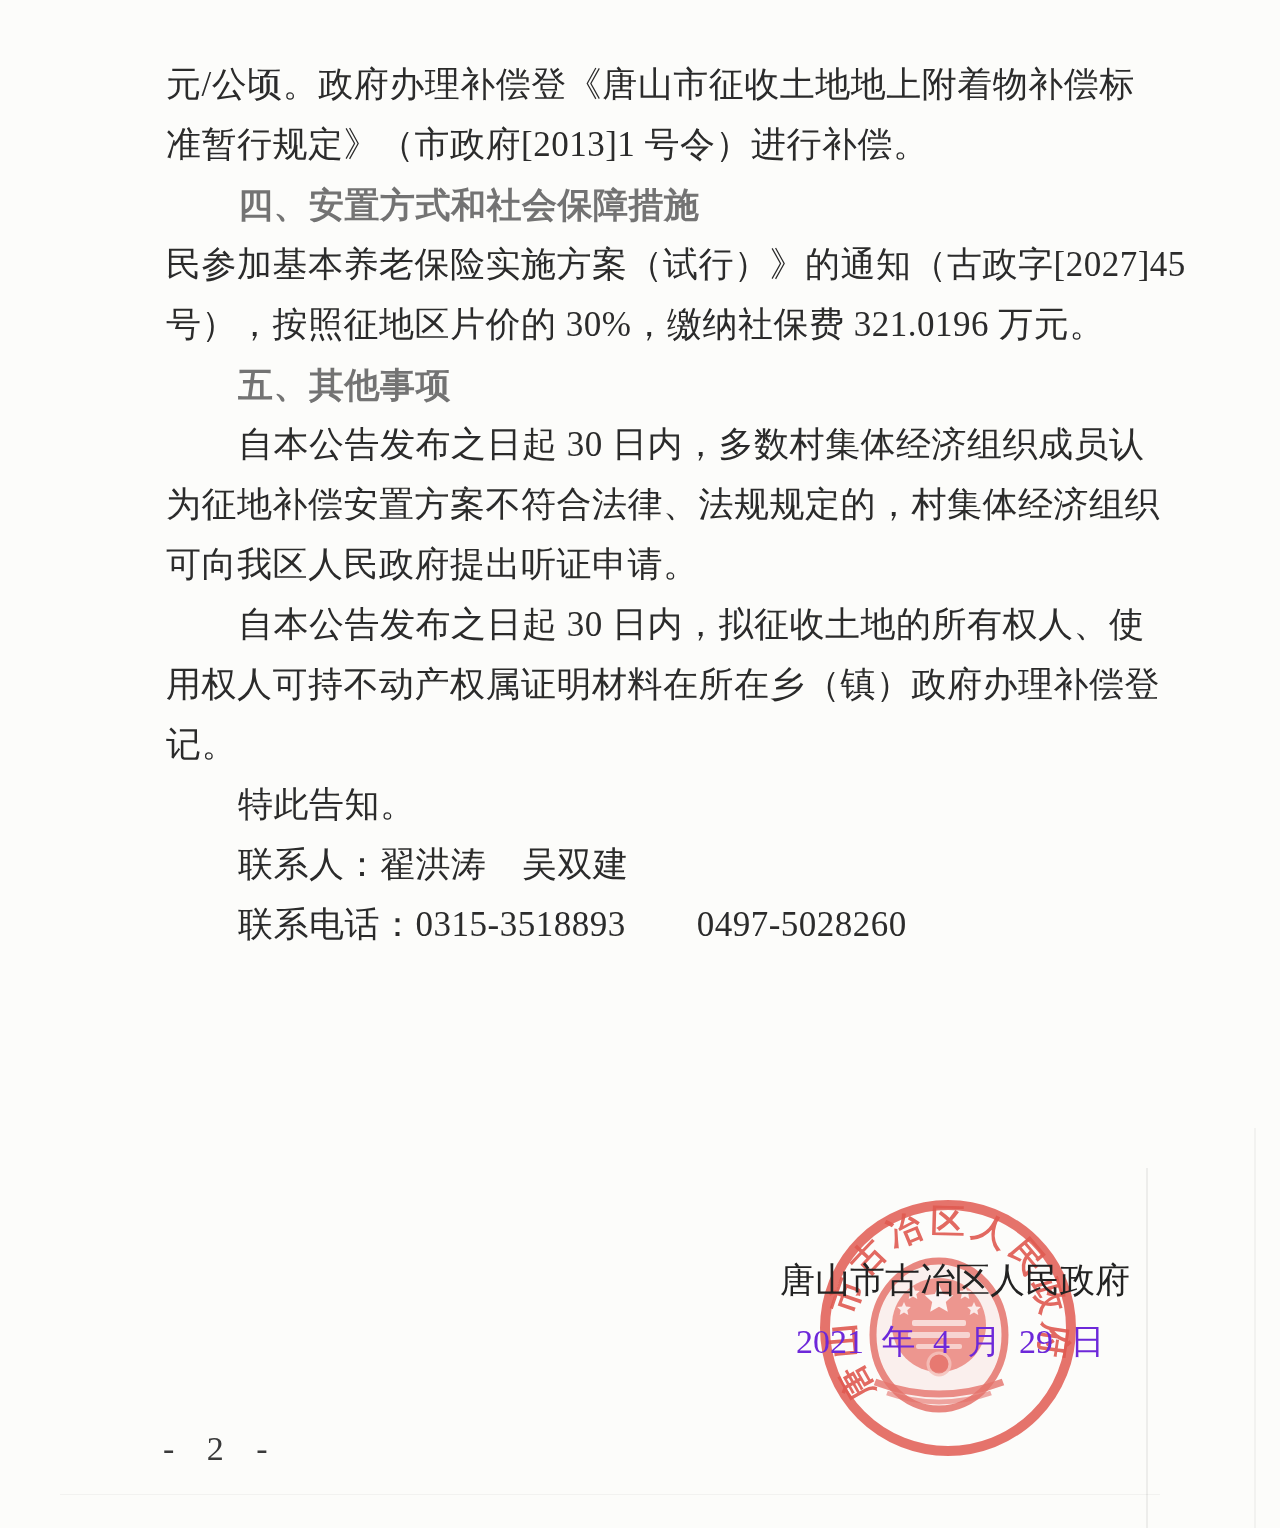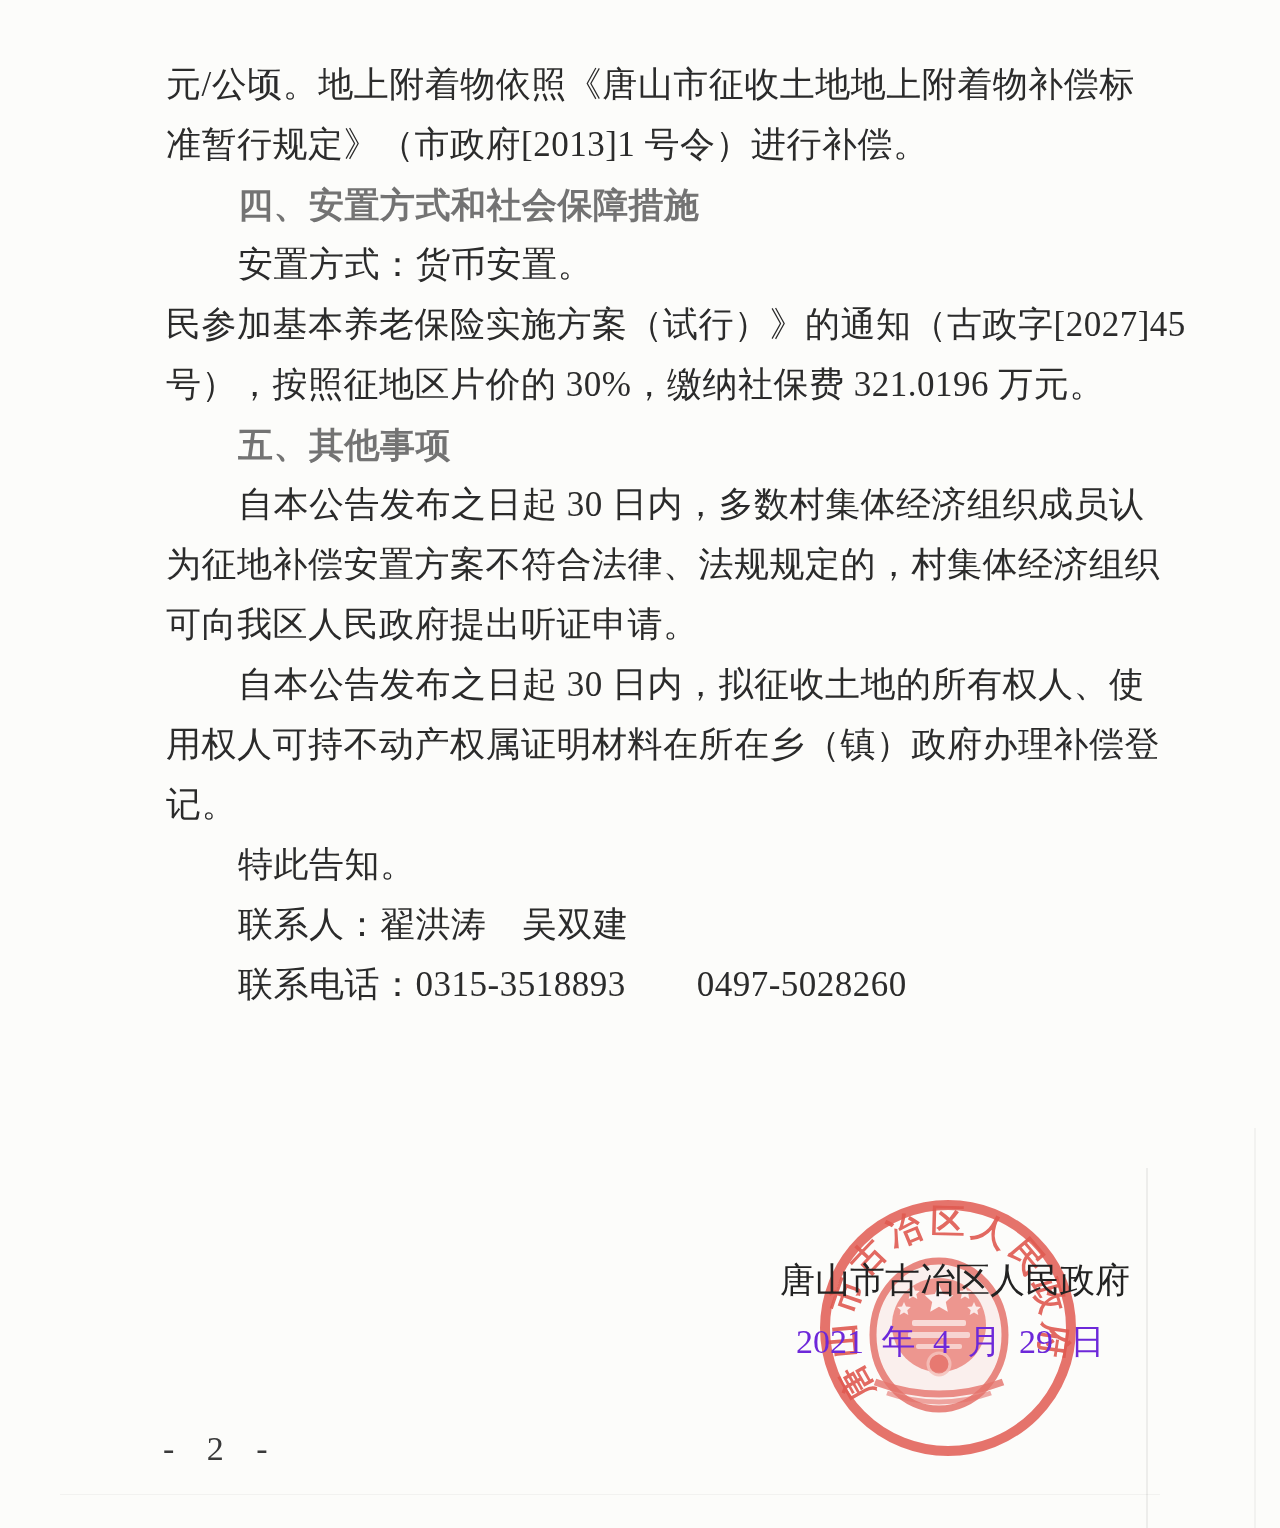--- a/index.html
+++ b/index.html
@@ -78,24 +78,23 @@
   .scanline.v1{left:1146px;top:1168px;width:2px;height:360px;}
   .scanline.v2{left:1254px;top:1128px;width:2px;height:400px;background:rgba(110,110,110,0.07);}
   .scanline.h1{left:60px;top:1494px;width:1100px;height:1px;background:rgba(0,0,0,0.04);}
 </style>
 </head>
 <body>
 
 <div class="page">
 
   <div class="doc-body">
-    <div class="ln">元/公顷。地上附着物依照《唐山市征收土地地上附着物补偿标</div>
+    <div class="ln">元/公顷。政府办理补偿登《唐山市征收土地地上附着物补偿标</div>
     <div class="ln">准暂行规定》（市政府[2013]1 号令）进行补偿。</div>
     <div class="ln heading indent">四、安置方式和社会保障措施</div>
-    <div class="ln indent">安置方式：货币安置。</div>
     <div class="ln">民参加基本养老保险实施方案（试行）》的通知（古政字[2027]45</div>
     <div class="ln">号），按照征地区片价的 30%，缴纳社保费 321.0196 万元。</div>
     <div class="ln heading indent">五、其他事项</div>
     <div class="ln indent">自本公告发布之日起 30 日内，多数村集体经济组织成员认</div>
     <div class="ln">为征地补偿安置方案不符合法律、法规规定的，村集体经济组织</div>
     <div class="ln">可向我区人民政府提出听证申请。</div>
     <div class="ln indent">自本公告发布之日起 30 日内，拟征收土地的所有权人、使</div>
     <div class="ln">用权人可持不动产权属证明材料在所在乡（镇）政府办理补偿登</div>
     <div class="ln">记。</div>
     <div class="ln indent">特此告知。</div>

